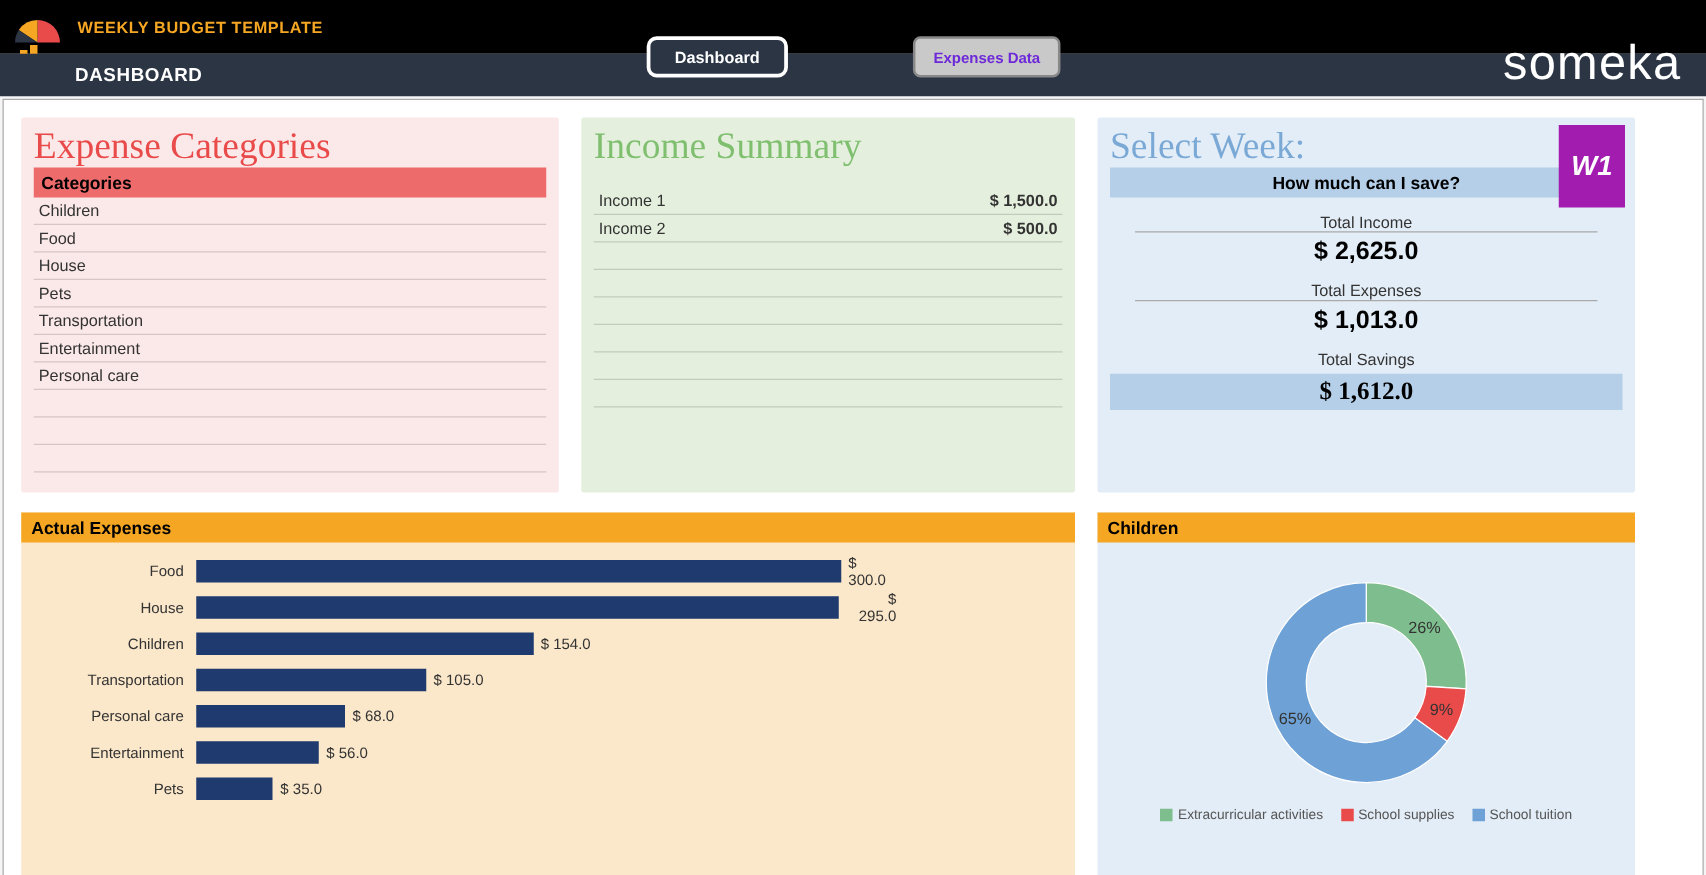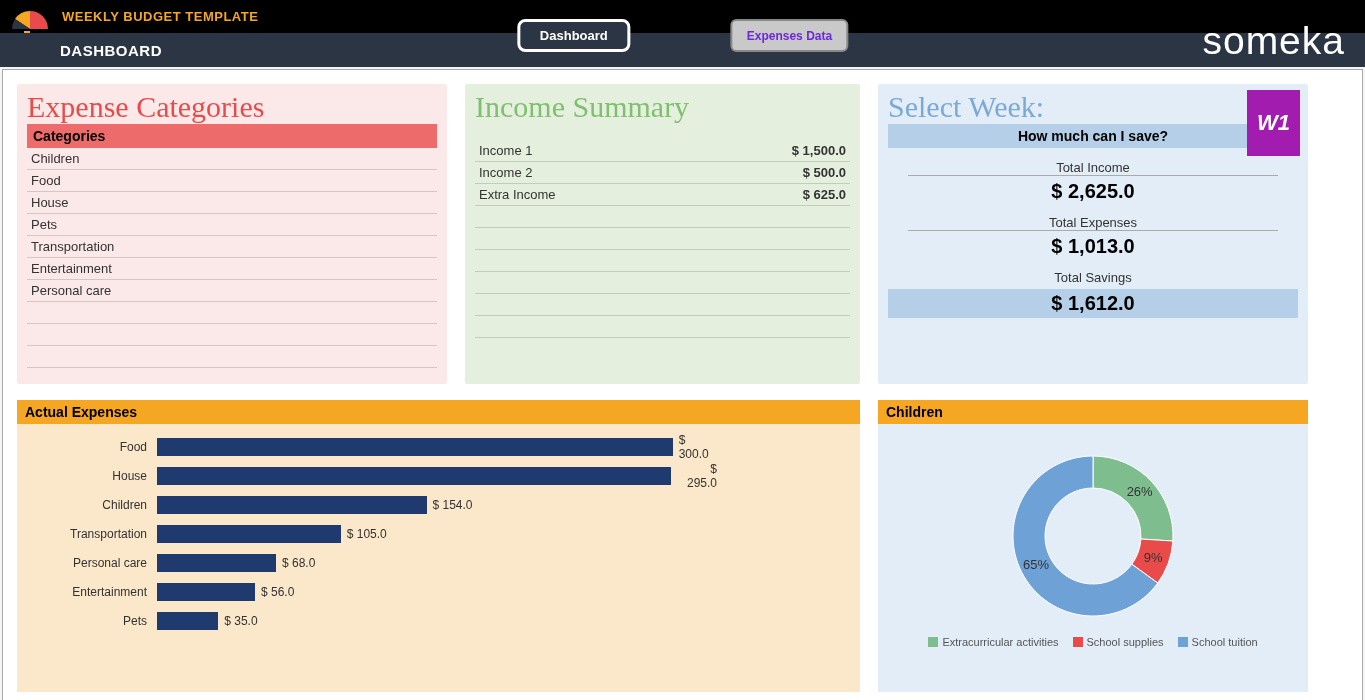--- a/index.html
+++ b/index.html
@@ -5,21 +5,21 @@
   * { box-sizing: border-box; margin: 0; padding: 0; }
   body {
     font-family: Arial, sans-serif;
     background: #f5f5f5;
     width: 1365px;
     height: 700px;
     overflow: hidden;
   }
   .topbar {
     background: #000;
-    height: 33px;
+    height: 43px;
     display: flex;
     align-items: center;
     padding-left: 10px;
   }
   .logo-wrap { display: flex; align-items: center; gap: 12px; }
   .logo-icon {
     width: 40px; height: 40px; position: relative; top: 12px;
   }
   .product-title {
     color: #f5a623; font-size: 13px; font-weight: bold; letter-spacing: 0.5px;
@@ -78,21 +78,21 @@
   .header-blue { background: #b4cfe7; color: #000; font-weight: bold; padding: 4px 6px; font-size: 14px; text-align: center; }
   .list-row {
     border-bottom: 1px solid rgba(0,0,0,0.15);
     padding: 3px 4px; font-size: 13px; color: #333;
     display: flex; justify-content: space-between;
   }
   .list-row.empty { height: 22px; }
   .summary-block { text-align: center; margin-top: 12px; }
   .summary-label { font-size: 13px; color: #333; }
   .summary-value { font-size: 20px; font-weight: bold; margin-top: 4px; }
-  .summary-value.hl { background: #b4cfe7; padding: 3px 17px; }
+  .summary-value.hl { background: #b4cfe7; padding: 3px 17px; font-family: Liberation Serif, serif; }
   .summary-divider { border-bottom: 1px solid #aaa; margin: 0 20px 0 20px; }
   .row2 { display: flex; gap: 18px; margin-top: 16px; }
   .panel-actual {
     background: #fbe7c9; width: 843px; height: 292px;
   }
   .panel-child {
     background: #e3edf7; width: 430px; height: 292px;
   }
   .section-header {
     background: #f5a623; color: #000; font-weight: bold; padding: 4px 8px;
@@ -161,24 +161,20 @@
       <div class="panel-title-green">Income Summary</div>
       <div style="height:16px"></div>
       <div id="income-list">
           <div class="list-row">
             <span>Income 1</span>
             <span style="font-weight: bold;">$  1,500.0</span>
           </div>
           <div class="list-row">
             <span>Income 2</span>
             <span style="font-weight: bold;">$  500.0</span>
-          </div>
-          <div class="list-row">
-            <span>Extra Income</span>
-            <span style="font-weight: bold;">$  625.0</span>
           </div>
           <div class="list-row empty"></div>
           <div class="list-row empty"></div>
           <div class="list-row empty"></div>
           <div class="list-row empty"></div>
           <div class="list-row empty"></div>
           <div class="list-row empty"></div>
         </div>
     </div>
 

